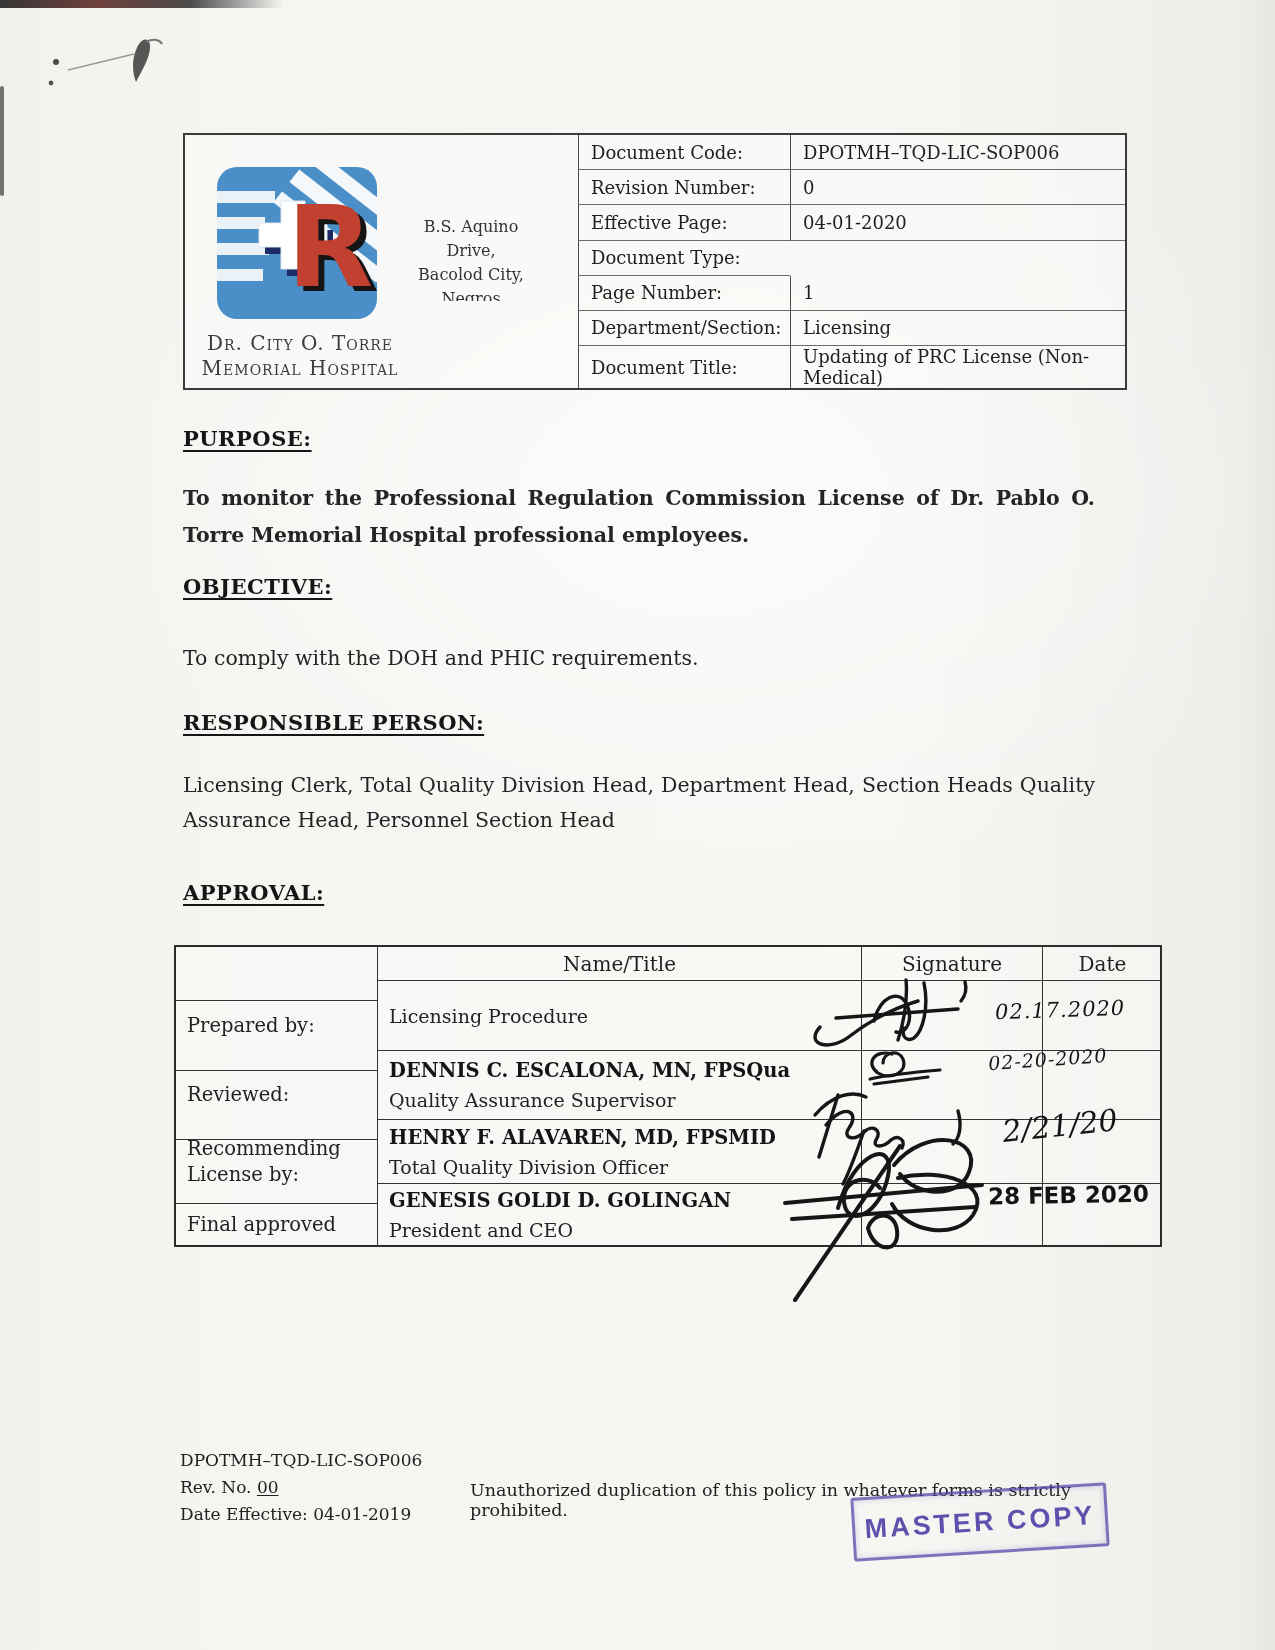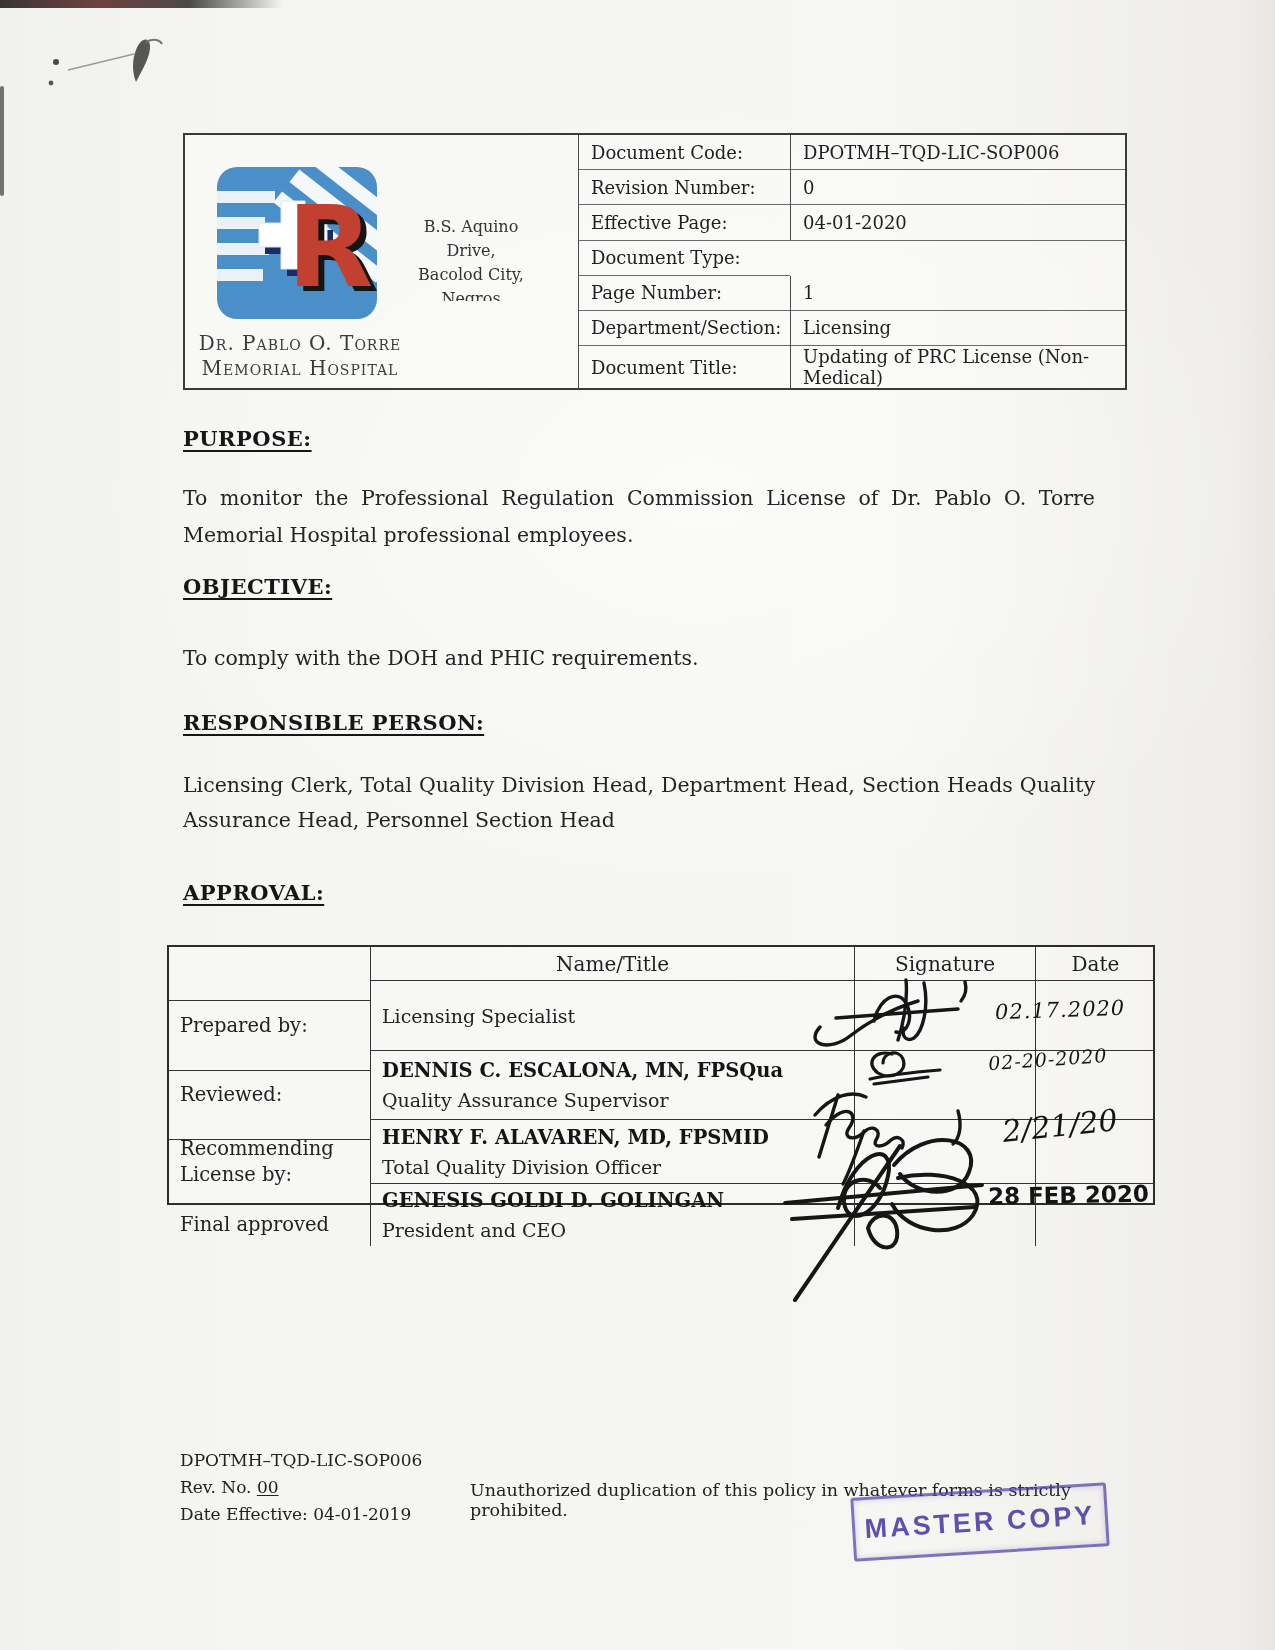--- a/index.html
+++ b/index.html
@@ -30,28 +30,28 @@
   .logo-svg{left:30px;top:30px;}
   .hospital-name{left:2px;top:196px;width:226px;text-align:center;
     font-variant:small-caps;font-size:20px;line-height:25px;letter-spacing:1px;color:#3c3c3c;}
   .address{left:216px;top:80px;width:140px;height:86px;overflow:hidden;
     text-align:center;font-size:16px;line-height:24px;color:#333;}
   
   .sec-heading{font-weight:bold;font-size:21px;letter-spacing:.5px;
     text-decoration:underline;text-underline-offset:4px;text-decoration-thickness:2px;color:#161616;}
   .sec-body{width:912px;font-size:20.5px;line-height:37px;text-align:justify;color:#242424;}
   .h-purpose{left:183px;top:426px;}
-  .p-purpose{left:183px;top:480px;}
+  .p-purpose{left:183px;top:480px;font-weight:bold;}
   .h-objective{left:183px;top:574px;}
   .p-objective{left:183px;top:640px;}
   .h-responsible{left:183px;top:710px;}
   .p-responsible{left:183px;top:768px;line-height:35px;}
   .h-approval{left:183px;top:880px;}
   
-  .appr-table{left:167px;top:945px;width:988px;height:260px;
+  .appr-table{left:174px;top:945px;width:988px;height:302px;
     border:2.5px solid #2c2c2c;box-sizing:border-box;background:rgba(250,250,248,.5);
     display:grid;grid-template-columns:201px 484px 181px 120px;
     grid-template-rows:33px 70px 69px 64px 1fr;}
   .at-cell{border-left:1.5px solid #333;border-top:1.5px solid #333;box-sizing:border-box;
     padding:2px 8px 2px 11px;display:flex;flex-direction:column;justify-content:center;}
   .at-first{border-left:none;margin-top:20px;}
   .at-head{border-top:none;justify-content:center;align-items:center;font-size:20px;padding:0;}
   .at-role{font-size:19.5px;line-height:26px;color:#222;}
   .at-name{font-weight:bold;font-size:19.5px;line-height:30px;color:#151515;white-space:nowrap;}
   .at-title{font-size:19px;line-height:28px;color:#222;}
@@ -111,21 +111,21 @@
         </g>
 
         <path d="M44,58 h22 v-22 h24 v22 h22 v24 h-22 v22 h-24 v-22 h-22 z" fill="#1c2a66" transform="translate(6,7)"></path>
 
         <path d="M44,58 h22 v-22 h24 v22 h22 v24 h-22 v22 h-24 v-22 h-22 z" fill="#ffffff" stroke="#dde6ee" stroke-width="1"></path>
 
         <text x="78" y="126" font-family="DejaVu Sans, sans-serif" font-weight="bold" font-size="112" fill="#151515">R</text>
         <text x="72" y="121" font-family="DejaVu Sans, sans-serif" font-weight="bold" font-size="112" fill="#c2402f">R</text>
       </svg>
       <div class="abs hospital-name">
-        <div>Dr. Pablo O. Torre</div>
+        <div>Dr. City O. Torre</div>
         <div>Memorial Hospital</div>
       </div>
       <div class="abs address">
         <div>B.S. Aquino Drive,</div>
         <div>Bacolod City,</div>
         <div>Negros Occidental,</div>
 
       </div>
     </div>
 
@@ -158,21 +158,21 @@
   <div class="abs appr-table">
     <div class="at-cell at-head at-first"></div>
     <div class="at-cell at-head">Name/Title</div>
     <div class="at-cell at-head">Signature</div>
     <div class="at-cell at-head">Date</div>
 
     <div class="at-cell at-first">
         <span class="at-role">Prepared by:</span>
       </div>
     <div class="at-cell">
-      <span class="at-title">Licensing Specialist</span>
+      <span class="at-title">Licensing Procedure</span>
     </div>
     <div class="at-cell"></div>
     <div class="at-cell"></div>
 
     <div class="at-cell at-first">
         <span class="at-role">Reviewed:</span>
       </div>
     <div class="at-cell">
       <span class="at-name">DENNIS C. ESCALONA, MN, FPSQua</span>
       <span class="at-title">Quality Assurance Supervisor</span>

